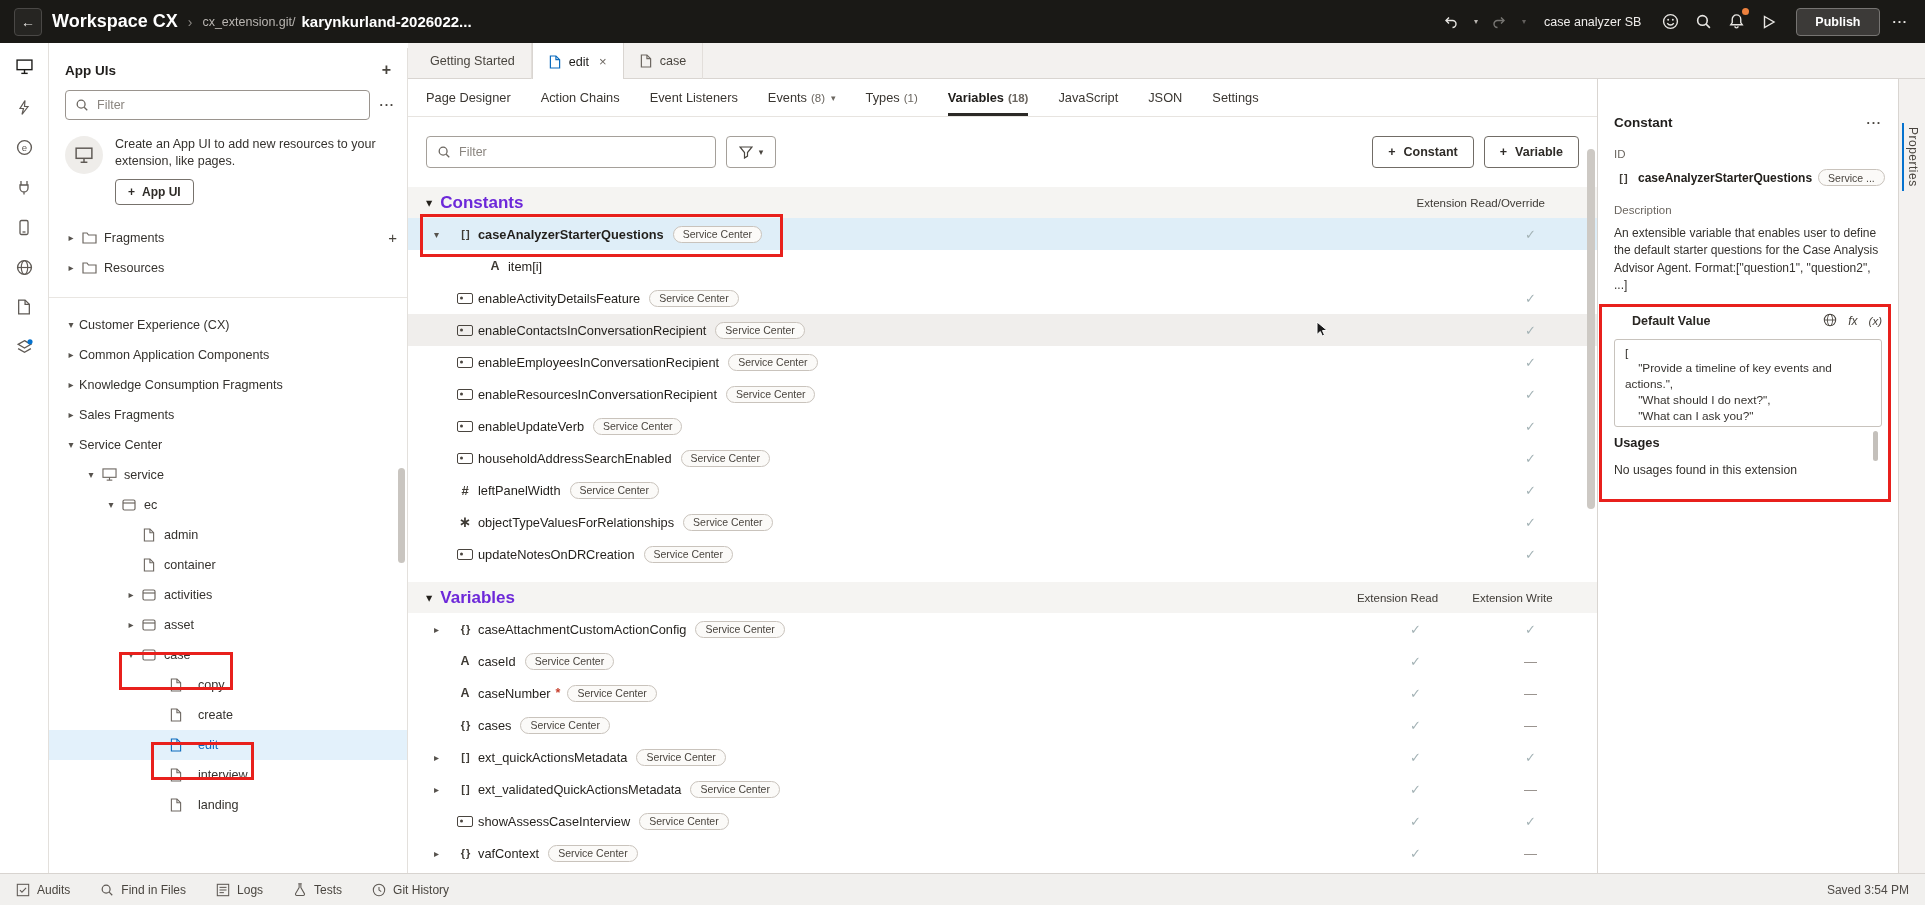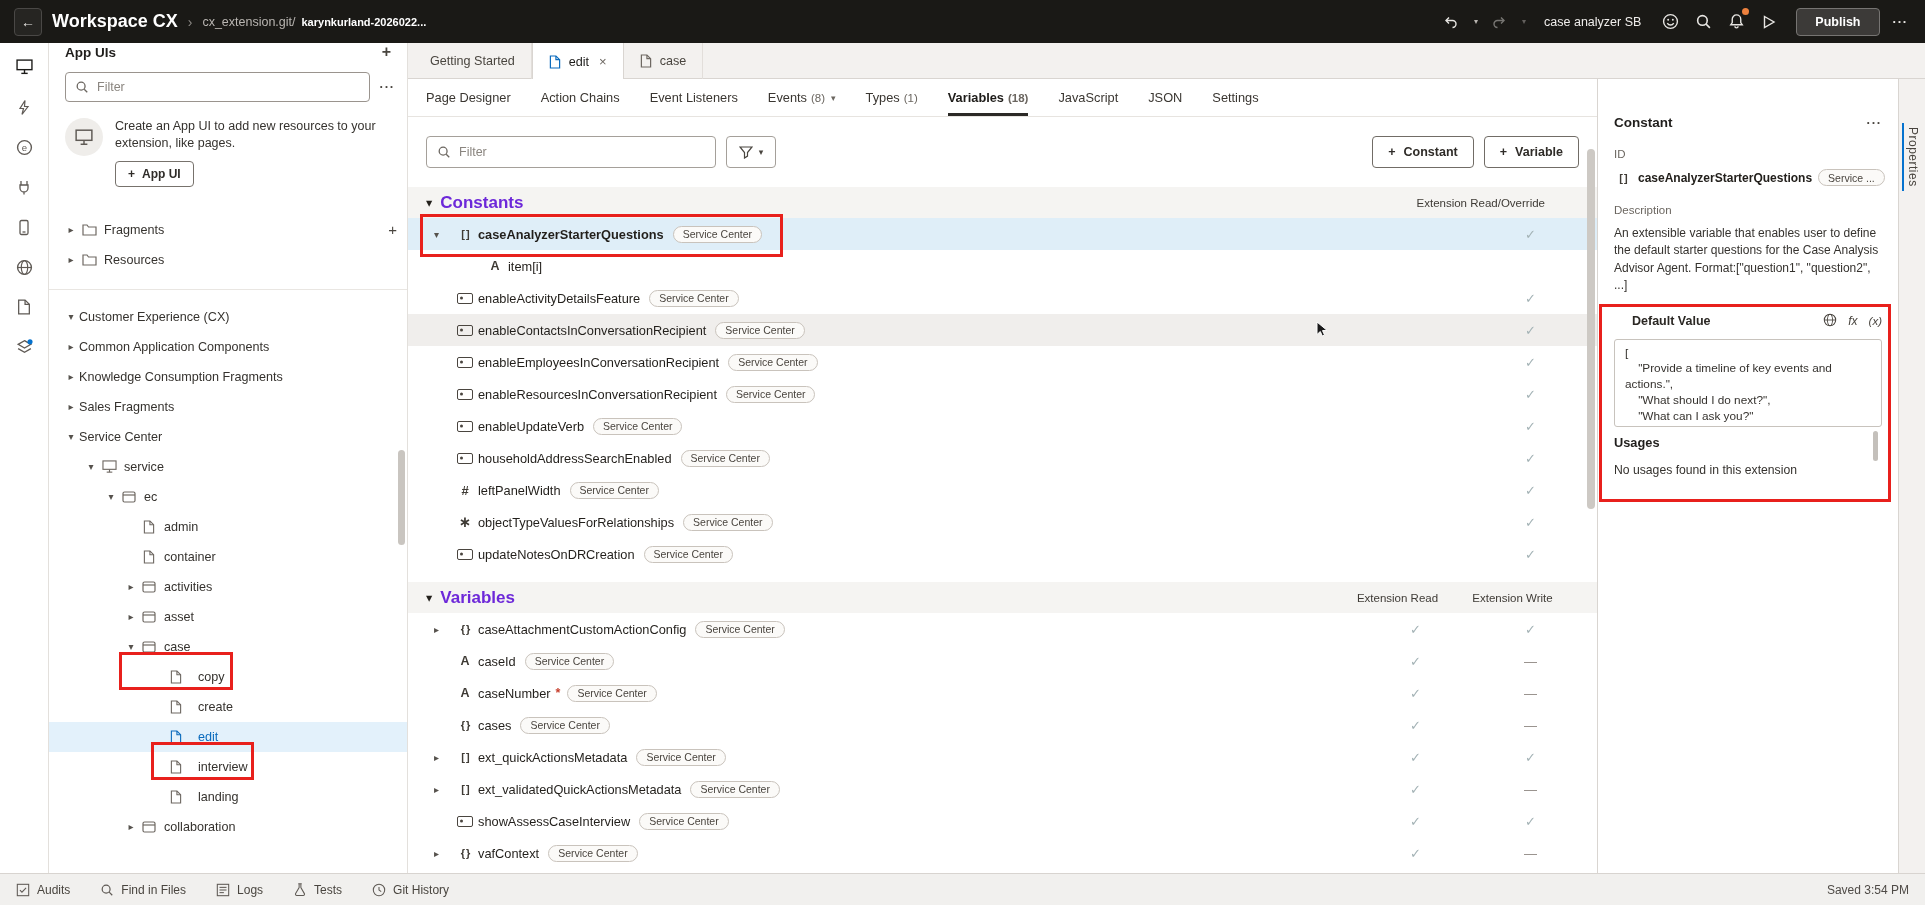--- a/index.html
+++ b/index.html
@@ -5,21 +5,21 @@
   * { box-sizing: border-box; margin: 0; padding: 0; }
   html,body { width:1925px; height:905px; }
   body { font-family:"Liberation Sans","DejaVu Sans",sans-serif; font-size:12.5px; color:#23201c; background:#fff; overflow:hidden; position:relative; }
 
   
   .topbar { position:absolute; top:0; left:0; right:0; height:43px; background:#1a1916; color:#fff; display:flex; align-items:center; padding:0 14px; gap:10px; z-index:10; }
   .tb-back { width:28px; height:28px; border:1px solid #4a4846; border-radius:4px; display:flex; align-items:center; justify-content:center; color:#e8e6e3; font-size:14px; cursor:pointer; background:#262522; }
   .tb-workspace { font-weight:700; font-size:18px; }
   .tb-sep::before { content:"›"; color:#8d8a86; font-size:14px; }
   .tb-repo { color:#b9b5b1; font-size:12.5px; }
-  .tb-branch { font-weight:700; font-size:11px; margin-left:-4px;text-align:right; }
+  .tb-branch { font-weight:700; font-size:15px; margin-left:-4px;text-align:right; }
   .tb-spacer { flex:1; }
   .tb-ic { display:flex; align-items:center; justify-content:center; color:#e8e6e3; height:26px; padding:0 3px; cursor:pointer; }
   .tb-ic svg { display:block; }
   .tb-caret { color:#b9b5b1; font-size:8px; margin-left:2px; cursor:pointer; }
   .dim { opacity:.45; }
   .tb-sandbox { font-size:12.5px; color:#f0eeec; margin:0 8px; }
   .bell-wrap { position:relative; }
   .bell-dot { position:absolute; top:-1px; right:-1px; width:7px; height:7px; border-radius:50%; background:#ed813e; }
   .publish-btn { border:1px solid #767472; background:#3c3a38; color:#fff; border-radius:4px; padding:6px 18px; font-weight:700; font-size:12.5px; cursor:pointer; margin-left:6px; }
   .dots::before { content:"···"; letter-spacing:1px; font-weight:700; }
@@ -29,33 +29,33 @@
   .bb-item { display:flex; align-items:center; gap:7px; cursor:pointer; }
   .bb-item svg { display:block; color:#5f5a55; }
   .bb-saved { margin-left:auto; color:#4f4b47; }
 
   
   .leftrail { position:absolute; top:43px; bottom:32px; left:0; width:49px; background:#fff; border-right:1px solid #e3e0dc; display:flex; flex-direction:column; align-items:center; padding-top:14px; gap:20px; }
   .rail-ic { width:20px; height:20px; display:flex; align-items:center; justify-content:center; color:#5f5a55; cursor:pointer; position:relative; }
   .rail-ic.active { color:#1c1b19; }
 
   
-  .leftpanel { position:absolute; top:30px; bottom:32px; left:49px; width:359px; background:#fff; border-right:1px solid #e3e0dc; overflow:hidden; }
+  .leftpanel { position:absolute; top:48px; bottom:32px; left:49px; width:359px; background:#fff; border-right:1px solid #e3e0dc; overflow:hidden; }
   .lp-header { display:flex; align-items:center; padding:13px 16px 6px 16px; font-weight:700; font-size:13.5px; color:#201e1c; }
   .lp-plus { margin-left:auto; color:#49453f; font-size:16px; cursor:pointer; }
   .plusg::before { content:"+"; }
   .lp-filter-row { display:flex; align-items:center; padding:5px 12px 4px 16px; gap:10px; }
   .filter-input { flex:1; height:30px; border:1px solid #9a948e; border-radius:4px; display:flex; align-items:center; padding:0 9px; gap:8px; background:#fff; }
   .filter-input input { border:none; outline:none; flex:1; font-size:12.5px; font-family:inherit; color:#23201c; min-width:0; }
   .filter-input input::placeholder { color:#8a857f; }
   .lp-empty { display:flex; gap:12px; padding:12px 16px 0 16px; }
   .lp-empty-icon { width:38px; height:38px; border-radius:50%; background:#efedea; display:flex; align-items:center; justify-content:center; color:#5f5a55; flex-shrink:0; }
   .lp-empty-text { font-size:12.5px; color:#35322e; line-height:1.35; }
   .appui-btn { margin-top:9px; border:1px solid #77726c; border-radius:4px; padding:5px 12px; font-weight:700; font-size:12px; display:inline-flex; align-items:center; gap:7px; background:#fff; color:#2f2c28; cursor:pointer; }
-  .lp-tree { margin-top:28px; }
+  .lp-tree { margin-top:18px; }
   .trow { height:30px; display:flex; align-items:center; padding-right:10px; font-size:12.6px; color:#35322e; cursor:pointer; }
   .trow .chev { width:16px; flex-shrink:0; text-align:center; color:#56524d; font-size:10px; cursor:pointer; }
   .chev.r::before { content:"▸"; }
   .chev.d::before { content:"▾"; }
   .tree-icon { width:20px; margin-right:5px; display:flex; align-items:center; justify-content:center; color:#6e6862; flex-shrink:0; }
   .trow.selected { background:#e3f1fb; color:#0b6bbd; }
   .trow.selected .tree-icon { color:#0b6bbd; }
   .d0 { padding-left:14px; } .d1 { padding-left:34px; } .d2 { padding-left:54px; } .d3 { padding-left:74px; } .d4 { padding-left:94px;gap:7px; }
   .row-plus { margin-left:auto; color:#49453f; font-size:15px; }
   .lp-div { border-top:1px solid #e9e6e2; margin:14px 0 12px 0; }
@@ -441,30 +441,20 @@
     </div>
     <div class="trow d4">
       <span class="chev"></span>
       <span class="tree-icon">
           <svg width="12" height="14" viewBox="0 0 13 15">
             <path d="M1.5 1h6l4 4v9h-10z" fill="none" stroke="currentColor" stroke-width="1.2"></path>
             <path d="M7.5 1v4h4" fill="none" stroke="currentColor" stroke-width="1.2"></path>
           </svg>
         </span>
       <span>landing</span>
-    </div>
-    <div class="trow d3">
-      <span class="chev r"></span>
-      <span class="tree-icon">
-          <svg width="14" height="12" viewBox="0 0 14 12">
-            <rect x="1" y="1" width="12" height="10" rx="1.5" fill="none" stroke="currentColor" stroke-width="1.2"></rect>
-            <line x1="1" y1="4" x2="13" y2="4" stroke="currentColor" stroke-width="1.2"></line>
-          </svg>
-        </span>
-      <span>collaboration</span>
     </div>
   </div>
   <div class="lp-scroll"></div>
 </div>
 
 <div class="workarea">
   <div class="tabstrip">
     <div class="tab">
       <span>Getting Started</span>
     </div>

